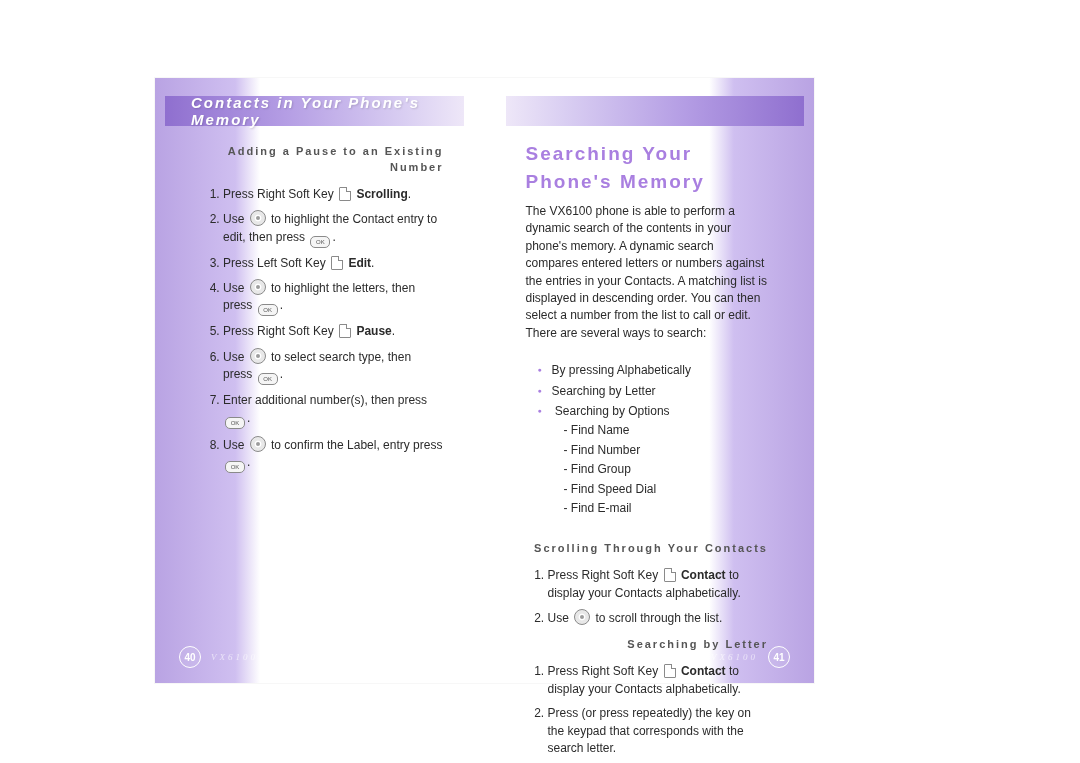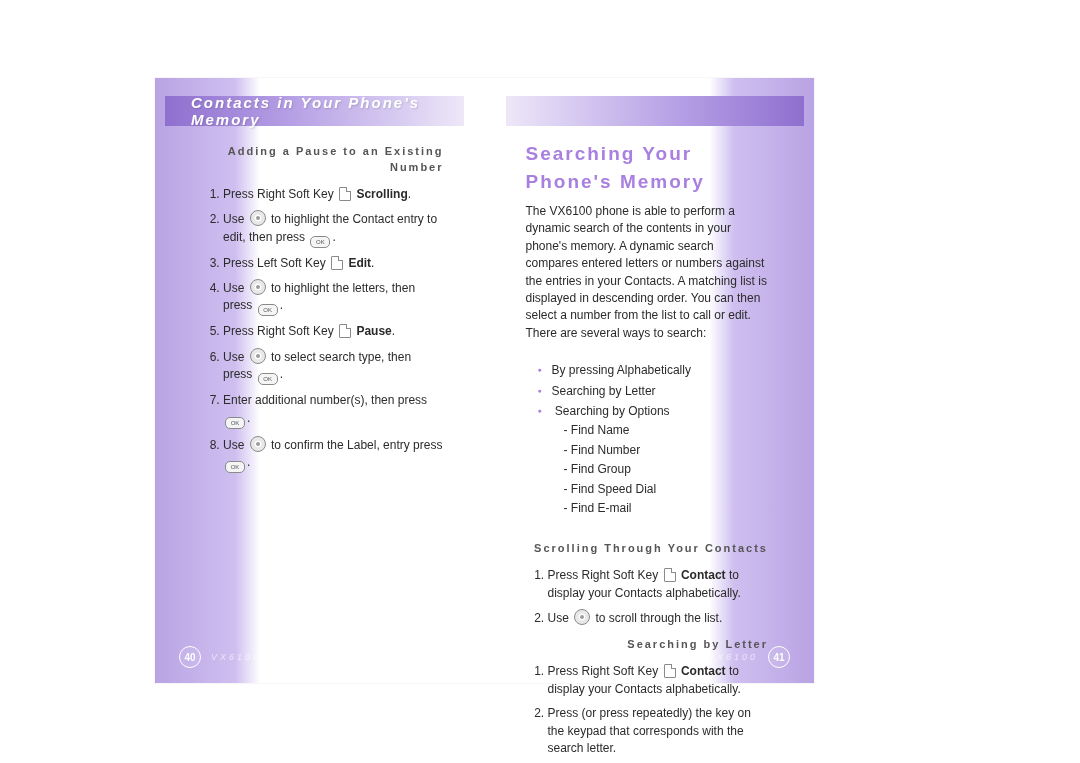--- a/index.html
+++ b/index.html
@@ -173,20 +173,21 @@
     font-size:10px; font-weight:bold;
     display:flex; align-items:center; justify-content:center;
     background: rgba(255,255,255,0.08);
   }
   .model {
     color:#fff;
     font-size:9px;
     font-style: italic;
     letter-spacing: 3px;
     opacity: 0.6;
+    font-family: Liberation Serif, serif;
   }
   p.intro { margin: 0 0 8px 0; }
 </style>
 </head>
 <body>
 
 <div class="spread">
 
   <div class="page page-left">
     <div class="header-band">

